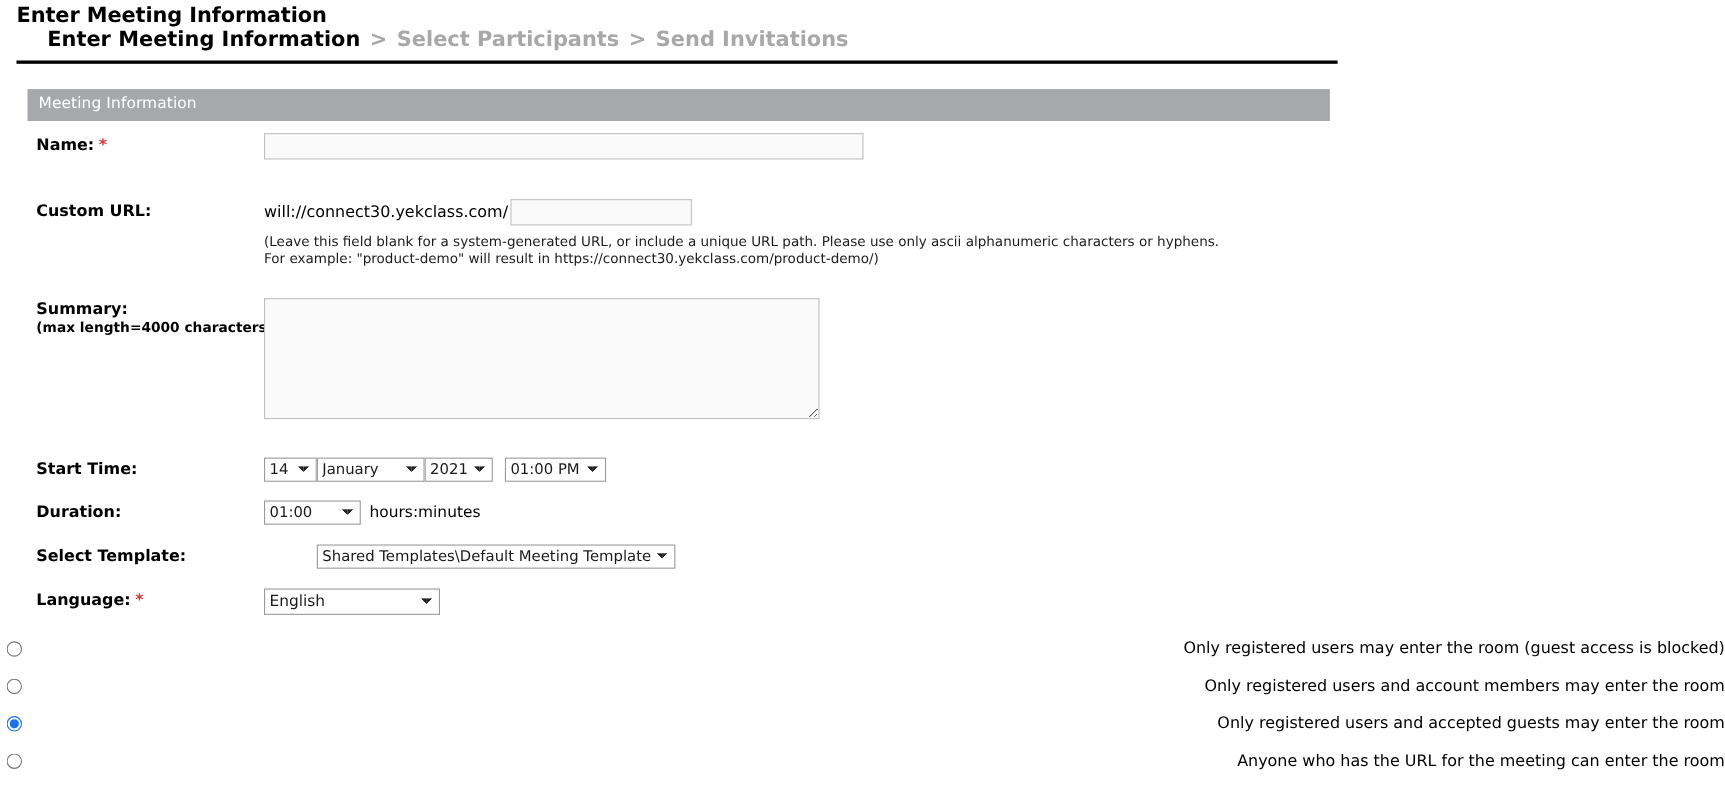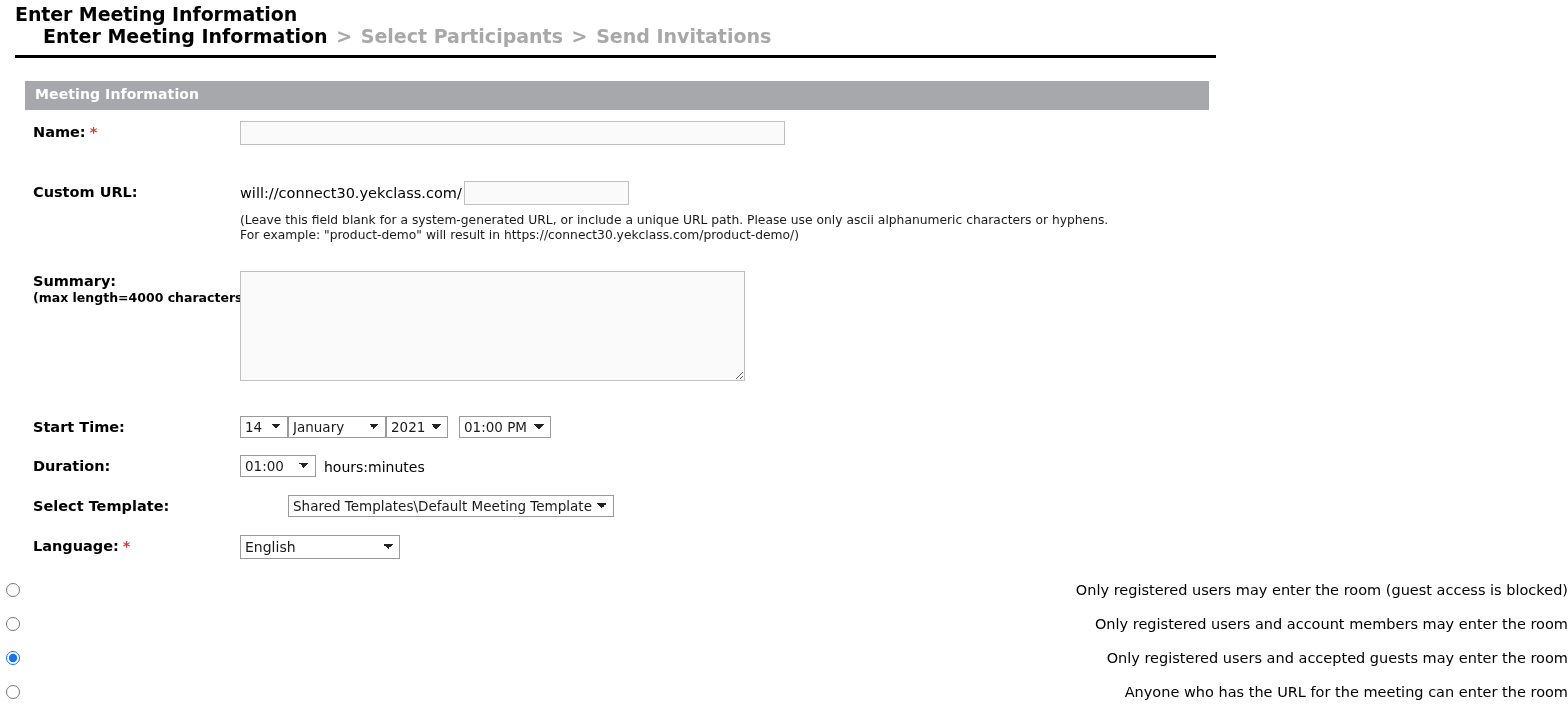--- a/index.html
+++ b/index.html
@@ -64,21 +64,21 @@
     top: 81px;
     width: 1184px;
     height: 29px;
     background: #a6a8ab;
   }
   .section-bar-label {
     position: absolute;
     left: 10px;
     top: 5px;
     font-size: 14px;
-    font-weight: bold;
+    font-weight: normal;
     color: #ffffff;
     letter-spacing: 0.1px;
     white-space: nowrap;
   }
 
   
   .form {
     position: absolute;
     left: 0;
     top: 110px;
@@ -164,21 +164,21 @@
     background-position:
       calc(100% - 11px) calc(50% - 1px),
       calc(100% - 6px) calc(50% - 1px);
     background-size: 5px 5px, 5px 5px;
     background-repeat: no-repeat;
   }
   select.day   { width: 48px; }
   select.month { width: 98px; }
   select.year  { width: 62px; }
   select.time  { width: 92px; margin-left: 11px; }
-  select.dur   { width: 76px; }
+  select.dur   { width: 88px; }
   select.tmpl  { width: 326px; margin-left: 48px; }
   select.lang  { width: 160px; height: 24px; font-size: 14px; }
 
   .url-prefix {
     font-size: 14.5px;
     color: #000;
     vertical-align: middle;
     padding-right: 2px;
   }
   .hint {

